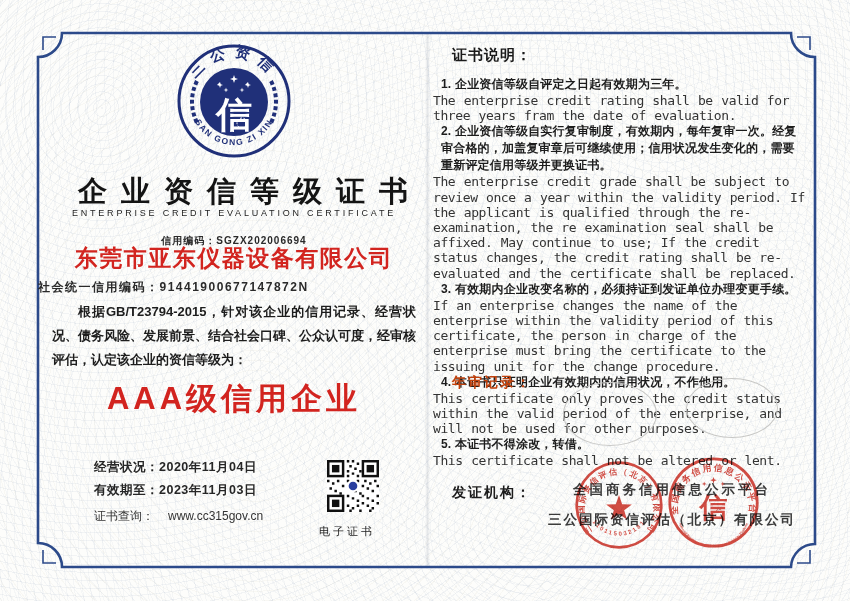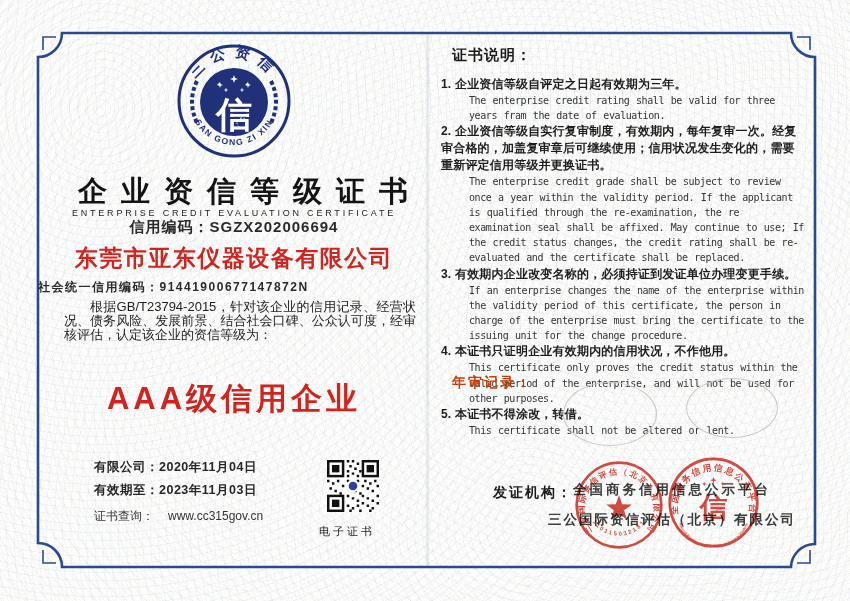--- a/index.html
+++ b/index.html
@@ -22,49 +22,49 @@
   .frame{position:absolute;inset:0;pointer-events:none;}
   .fold{position:absolute;left:425px;top:34px;width:5px;height:532px;
     background:linear-gradient(90deg,transparent,rgba(120,130,150,.18),transparent);}
   
   .pageL{position:absolute;left:38px;top:32px;width:392px;height:536px;}
   .logo{position:absolute;left:50%;top:11px;transform:translateX(-50%);}
   .cert-title{position:absolute;top:140px;width:100%;text-align:center;
     font-size:29px;font-weight:700;letter-spacing:14px;padding-left:32px;box-sizing:border-box;color:#141414;}
   .cert-title-en{position:absolute;top:176px;width:100%;text-align:center;
     font-size:9px;font-weight:400;letter-spacing:2.8px;color:#222;}
-  .credit-code{position:absolute;top:186px;width:100%;text-align:center;
-    font-size:15px;font-weight:700;letter-spacing:1px;color:#2a2a2a;}
+  .credit-code{position:absolute;top:202px;width:100%;text-align:center;
+    font-size:10px;font-weight:700;letter-spacing:1px;color:#2a2a2a;}
   .company{position:absolute;top:211px;width:100%;text-align:center;
     font-size:23px;font-weight:700;letter-spacing:1.5px;color:#d2241f;}
   .social-code{position:absolute;top:247px;width:100%;text-align:left;
     font-size:12px;font-weight:700;letter-spacing:1.5px;color:#2a2a2a;}
-  .statement{position:absolute;top:268px;left:26px;right:14px;
-    font-size:13px;font-weight:400;line-height:14px;text-indent:2em;text-align:justify;color:#1d1d1d;}
+  .statement{position:absolute;top:268px;left:14px;right:14px;
+    font-size:13px;font-weight:700;line-height:24px;text-indent:2em;text-align:justify;color:#1d1d1d;}
   .rating{position:absolute;top:346px;width:100%;text-align:center;
     font-size:31px;font-weight:700;letter-spacing:4px;color:#d2241f;}
   .dateline{position:absolute;left:56px;font-size:12.5px;font-weight:700;color:#262626;letter-spacing:.5px;}
   .d1{top:427px;} .d2{top:450px;}
   .queryline{position:absolute;left:56px;top:476px;font-size:12px;font-weight:400;color:#333;}
   .queryline .url{margin-left:14px;}
   .qr{position:absolute;left:289px;top:428px;width:52px;height:52px;}
   .eqr{position:absolute;left:281px;top:492px;width:68px;text-align:left;
     font-size:11px;letter-spacing:3px;color:#222;}
   
   .pageR{position:absolute;left:428px;top:32px;width:387px;height:536px;}
   .ins-head{position:absolute;left:24px;top:14px;font-size:15px;font-weight:700;letter-spacing:1px;color:#1a1a1a;}
   .ins-body{position:absolute;left:5px;right:10px;top:44px;}
   .ins-item .zh{font-size:12px;font-weight:700;line-height:17px;color:#1c1c1c;padding-left:8px;letter-spacing:.2px;}
   .ins-item .en{font-family:"DejaVu Sans Mono","Liberation Mono",monospace;
-    font-size:10px;letter-spacing:-.4px;line-height:15.2px;color:#333;word-spacing:1px;margin-left:36px;}
+    font-size:13px;letter-spacing:-.4px;line-height:15.2px;color:#333;word-spacing:1px;}
   .annual-label{position:absolute;left:24px;top:342px;font-size:14px;font-weight:700;letter-spacing:2px;color:#c2410c;}
   .oval{position:absolute;border:1px solid #c8c8c6;border-radius:50%;background:transparent;}
   .oval1{left:135px;top:350px;width:92px;height:62px;}
   .oval2{left:258px;top:346px;width:90px;height:58px;}
-  .issuer-label{position:absolute;left:24px;top:452px;font-size:14px;font-weight:700;letter-spacing:2px;color:#1c1c1c;margin-left:41px;}
+  .issuer-label{position:absolute;left:24px;top:452px;font-size:14px;font-weight:700;letter-spacing:2px;color:#1c1c1c;}
   .issuer-l1{position:absolute;left:108px;top:449px;width:272px;text-align:center;
     font-size:13.5px;font-weight:700;letter-spacing:3px;color:#3b3b3b;}
   .issuer-l2{position:absolute;left:96px;top:479px;width:296px;text-align:center;
     font-size:13.5px;font-weight:700;letter-spacing:2px;color:#3b3b3b;}
   .stamp{position:absolute;mix-blend-mode:multiply;opacity:.9;}
   .stampL{left:146px;top:428px;width:90px;height:90px;}
   .stampR{left:239px;top:424px;width:93px;height:93px;}
 </style>
 </head>
 <body>
@@ -107,21 +107,21 @@
     </svg>
 
     <div class="cert-title">企业资信等级证书</div>
     <div class="cert-title-en">ENTERPRISE CREDIT EVALUATION CERTIFICATE</div>
     <div class="credit-code">信用编码：SGZX202006694</div>
     <div class="company">东莞市亚东仪器设备有限公司</div>
     <div class="social-code">社会统一信用编码：91441900677147872N</div>
     <div class="statement">根据GB/T23794-2015，针对该企业的信用记录、经营状况、债务风险、发展前景、结合社会口碑、公众认可度，经审核评估，认定该企业的资信等级为：</div>
     <div class="rating">AAA级信用企业</div>
 
-    <div class="dateline d1">有限公司：2020年11月04日</div>
+    <div class="dateline d1">经营状况：2020年11月04日</div>
     <div class="dateline d2">有效期至：2023年11月03日</div>
     <div class="queryline">
       <span>证书查询：</span><span class="url">www.cc315gov.cn</span>
     </div>
 
     <svg class="qr" width="52" height="52" viewBox="0 0 42 42">
       <rect x="0" y="0" width="42" height="42" fill="#ffffff"></rect>
       <g fill="#101010">
         <rect x="0" y="0" width="14" height="14"></rect>
           <rect x="28" y="0" width="14" height="14"></rect>

